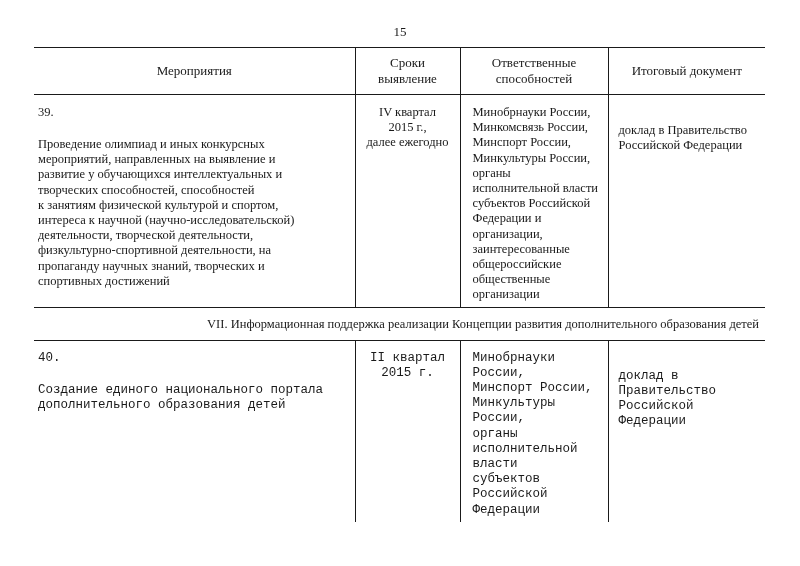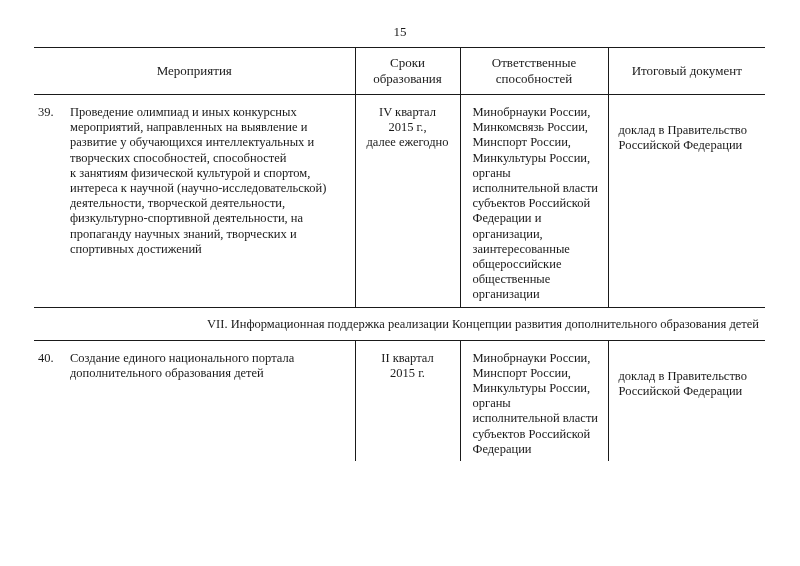--- a/index.html
+++ b/index.html
@@ -75,20 +75,21 @@
     font-size: 12.5px;
     line-height: 15.2px;
     padding: 10px 0 4px 0;
   }
   .body-row > td.vb { border-right: 1.2px solid #1a1a1a; }
 
   .cell-measure {
     display: flex;
     padding-left: 4px;
     padding-right: 8px;
+    flex-direction: column;
   }
   .num {
     width: 32px;
     flex: 0 0 32px;
     text-align: left;
     font-size: 12.5px;
   }
   .measure-text {
     flex: 1 1 auto;
   }
@@ -111,20 +112,21 @@
     border-top: 1.2px solid #1a1a1a;
     border-bottom: 1.2px solid #1a1a1a;
     text-align: right;
     font-size: 12.5px;
     line-height: 16px;
     padding: 8px 6px 8px 6px;
   }
 
   .last-row > td {
     border-bottom: 0;
+    font-family: Liberation Mono, monospace;
   }
 
   .nowrapline { white-space: nowrap; }
 </style>
 </head>
 <body>
 
 <div class="page">
 
   <div class="page-number">15</div>
@@ -136,21 +138,21 @@
         <col class="c3">
         <col class="c4">
     </colgroup>
     <thead>
       <tr class="thead-row">
         <th class="vb">
           <div>Мероприятия</div>
         </th>
         <th class="vb">
           <div>Сроки</div>
-          <div>образования</div>
+          <div>выявление</div>
         </th>
         <th class="vb">
           <div>Ответственные</div>
           <div>способностей</div>
         </th>
         <th>
           <div>Итоговый документ</div>
         </th>
       </tr>
     </thead>

